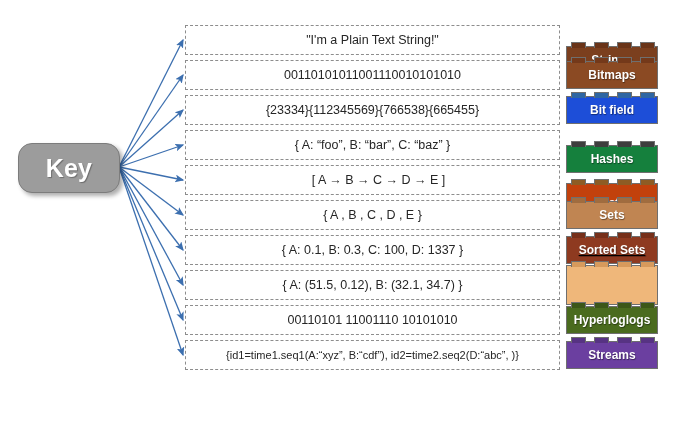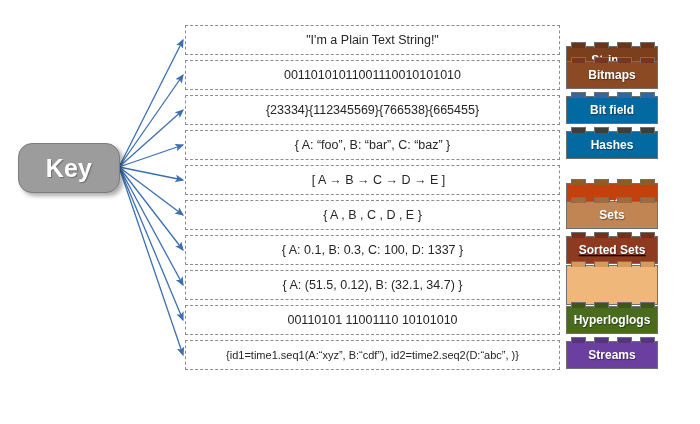--- a/index.html
+++ b/index.html
@@ -160,30 +160,30 @@
       </div>
       <div class="brick" style="top: 36px; height: 28px; background: rgb(139, 74, 35);">
         <div class="studs">
           <div class="stud" style="background: rgb(116, 57, 26);"></div>
           <div class="stud" style="background: rgb(116, 57, 26);"></div>
           <div class="stud" style="background: rgb(116, 57, 26);"></div>
           <div class="stud" style="background: rgb(116, 57, 26);"></div>
         </div>
         <span class="brick-label">Bitmaps</span>
       </div>
-      <div class="brick" style="top: 71px; height: 28px; background: #0369a1;">
+      <div class="brick" style="top: 71px; height: 28px; background: #1d4ed8;">
         <div class="studs">
           <div class="stud" style="background: rgb(47, 102, 163);"></div>
           <div class="stud" style="background: rgb(47, 102, 163);"></div>
           <div class="stud" style="background: rgb(47, 102, 163);"></div>
           <div class="stud" style="background: rgb(47, 102, 163);"></div>
         </div>
         <span class="brick-label">Bit field</span>
       </div>
-      <div class="brick" style="top: 106px; height: 28px; background: #0369a1;">
+      <div class="brick" style="top: 120px; height: 28px; background: #15803d;">
         <div class="studs">
           <div class="stud" style="background: rgb(62, 62, 62);"></div>
           <div class="stud" style="background: rgb(62, 62, 62);"></div>
           <div class="stud" style="background: rgb(62, 62, 62);"></div>
           <div class="stud" style="background: rgb(62, 62, 62);"></div>
         </div>
         <span class="brick-label">Hashes</span>
       </div>
       <div class="brick" style="top: 158px; height: 28px; background: #c2410c; align-items: flex-end;">
         <div class="studs">

